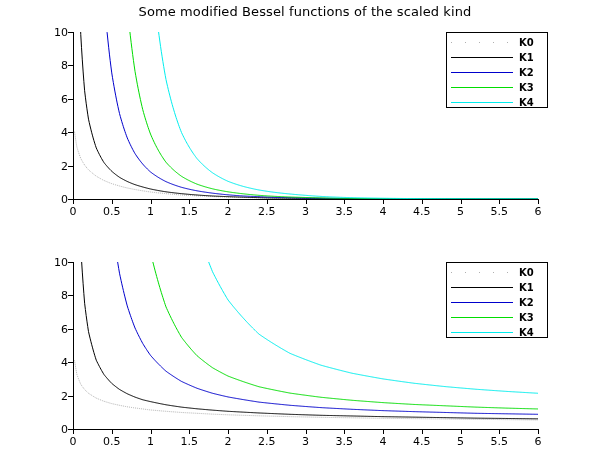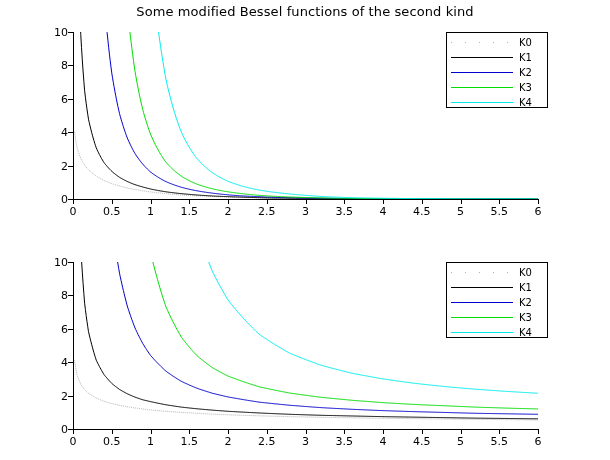--- a/index.html
+++ b/index.html
@@ -22,28 +22,28 @@
             transform:translateY(-50%);}
   .xtick{position:absolute;top:199px;width:1px;height:5px;background:#000;}
   .xlabwrap{position:absolute;top:205px;font-size:11px;color:#000;transform:translateX(-50%);
             text-align:center;}
   .legend{
     position:absolute;left:446px;top:32px;width:102px;height:76px;
     border:1px solid #000;background:#fff;box-sizing:border-box;
   }
   .legend-row{position:absolute;left:0;width:100px;height:15px;}
   .legend-sample{position:absolute;left:4px;top:7px;width:62px;height:1px;}
-  .legend-lab{position:absolute;left:72px;top:0px;font-size:10px;color:#000;line-height:15px;}
+  .legend-lab{position:absolute;left:72px;top:0px;font-size:10px;color:#000;line-height:15px;font-weight:bold;}
   svg.curves{position:absolute;left:0;top:0;overflow:visible;}
 </style>
 </head>
 <body>
 
 <div class="panel" id="panel0">
-  <div class="title">Some modified Bessel functions of the second kind</div>
+  <div class="title">Some modified Bessel functions of the scaled kind</div>
   <div class="axis-left"></div>
   <div class="axis-bottom"></div>
   <div class="ticks">
       <div class="ytick" style="top: 199px;"></div>
       <div class="ylabwrap" style="top: 199px;">0</div>
       <div class="ytick" style="top: 165.6px;"></div>
       <div class="ylabwrap" style="top: 165.6px;">2</div>
       <div class="ytick" style="top: 132.2px;"></div>
       <div class="ylabwrap" style="top: 132.2px;">4</div>
       <div class="ytick" style="top: 98.8px;"></div>

